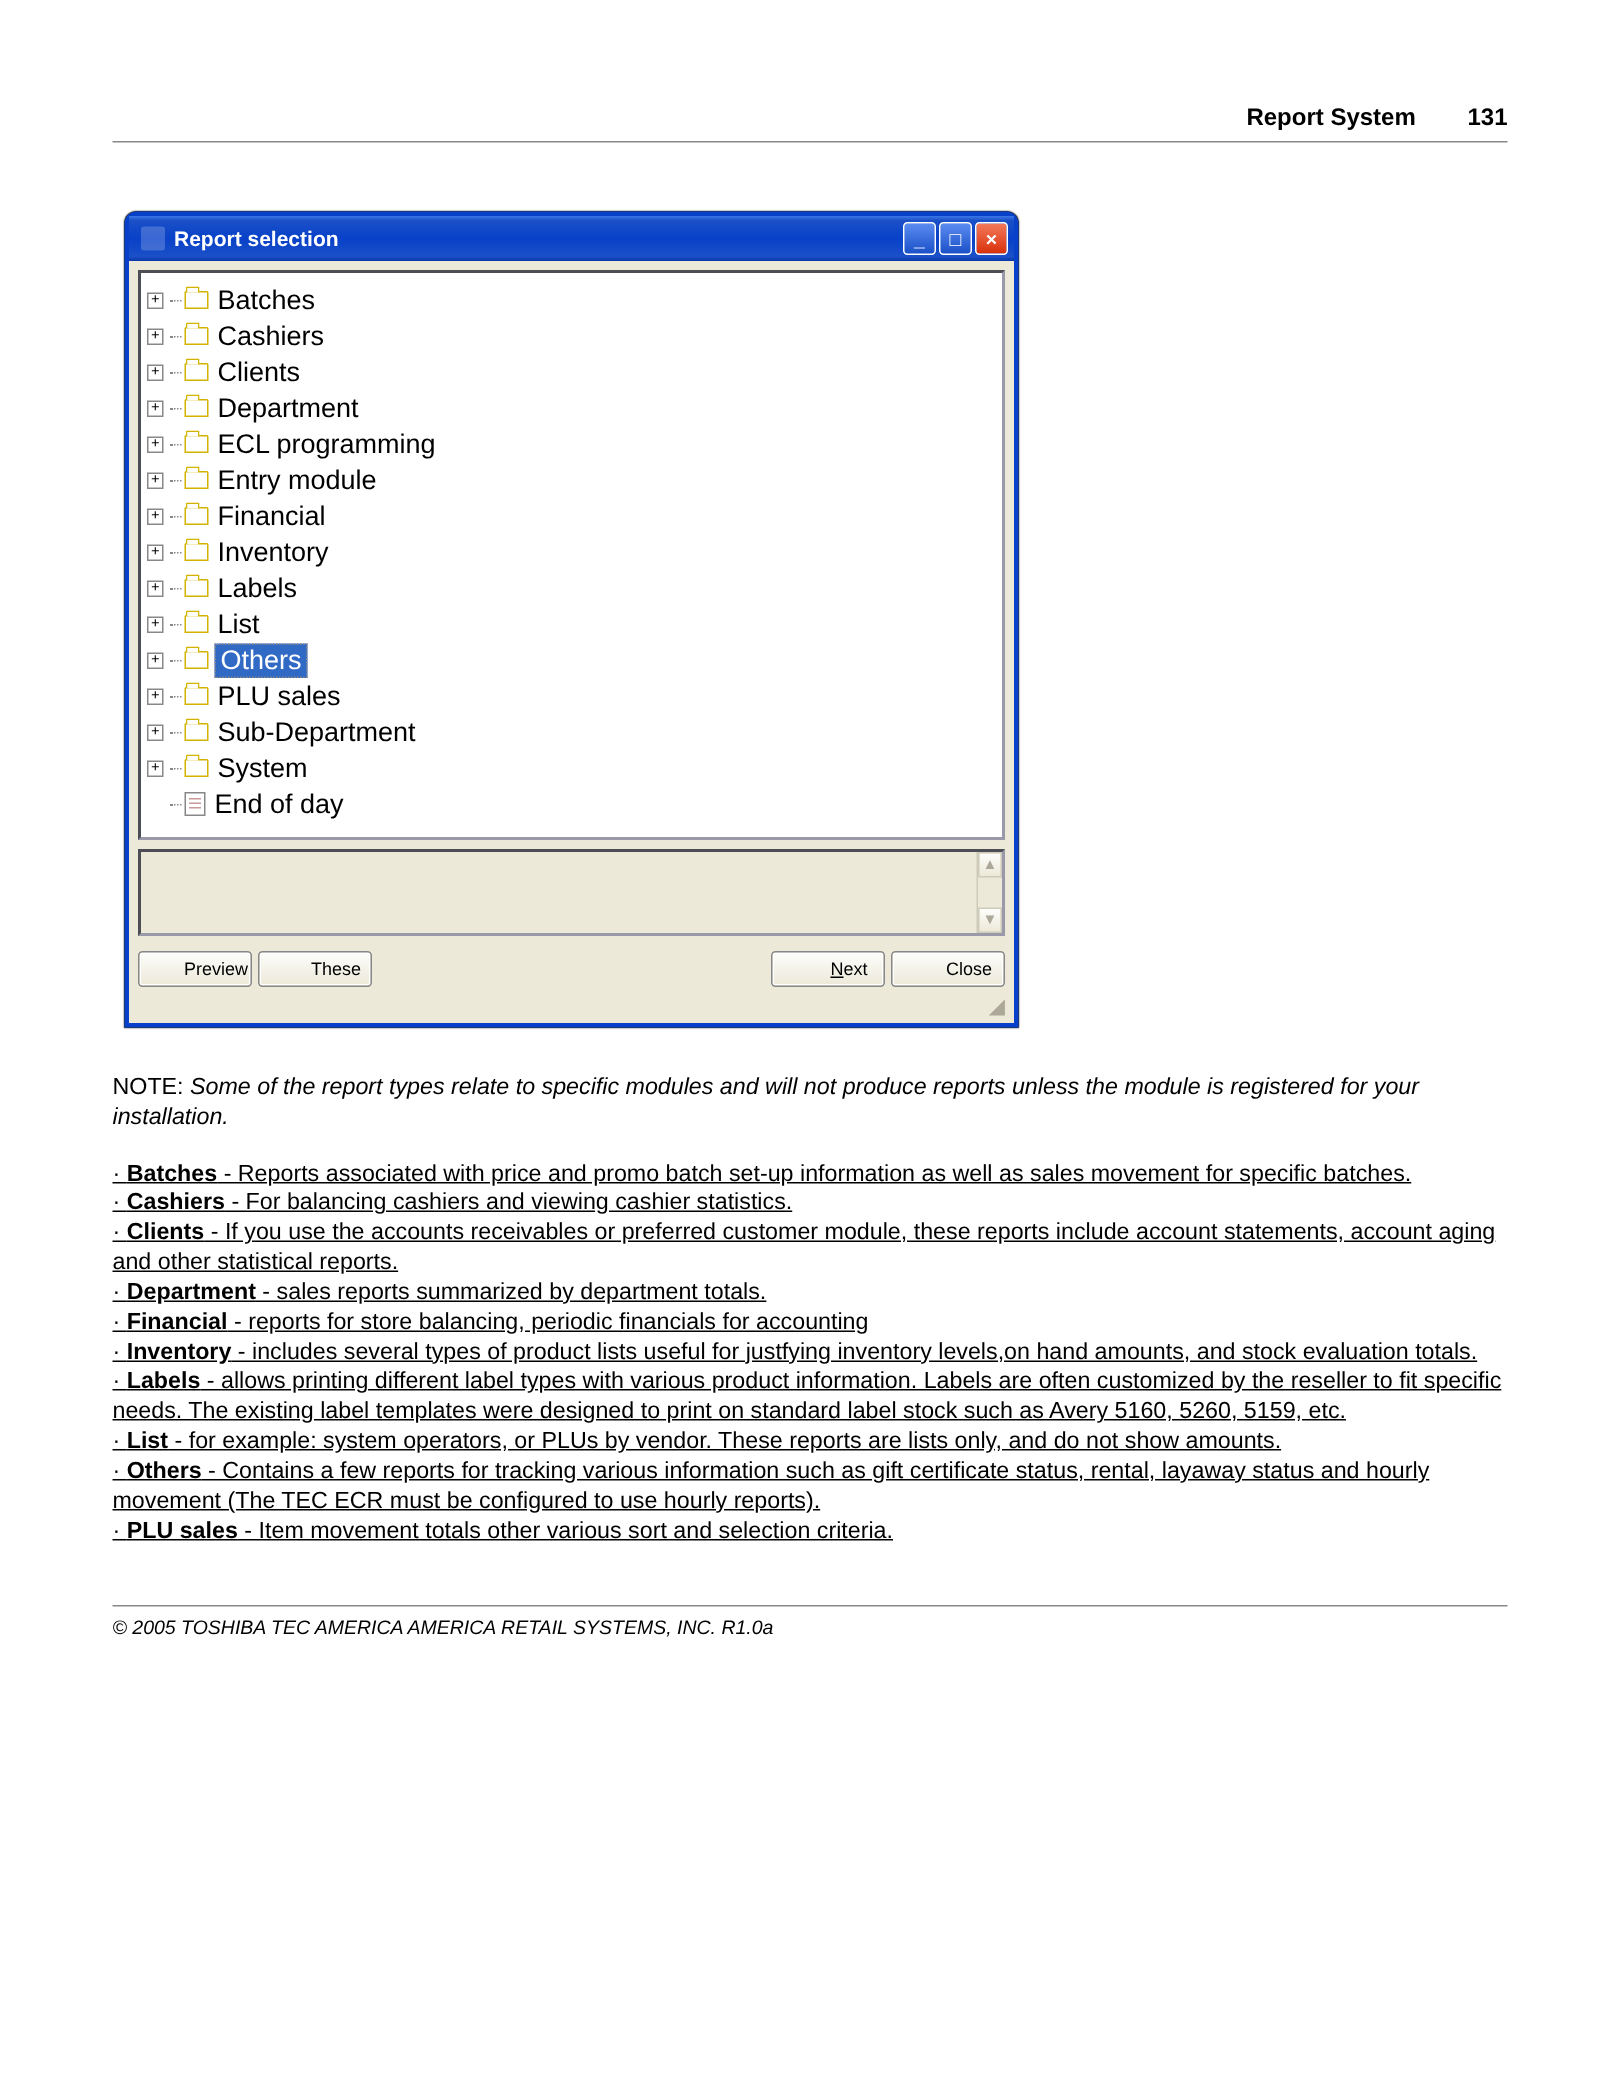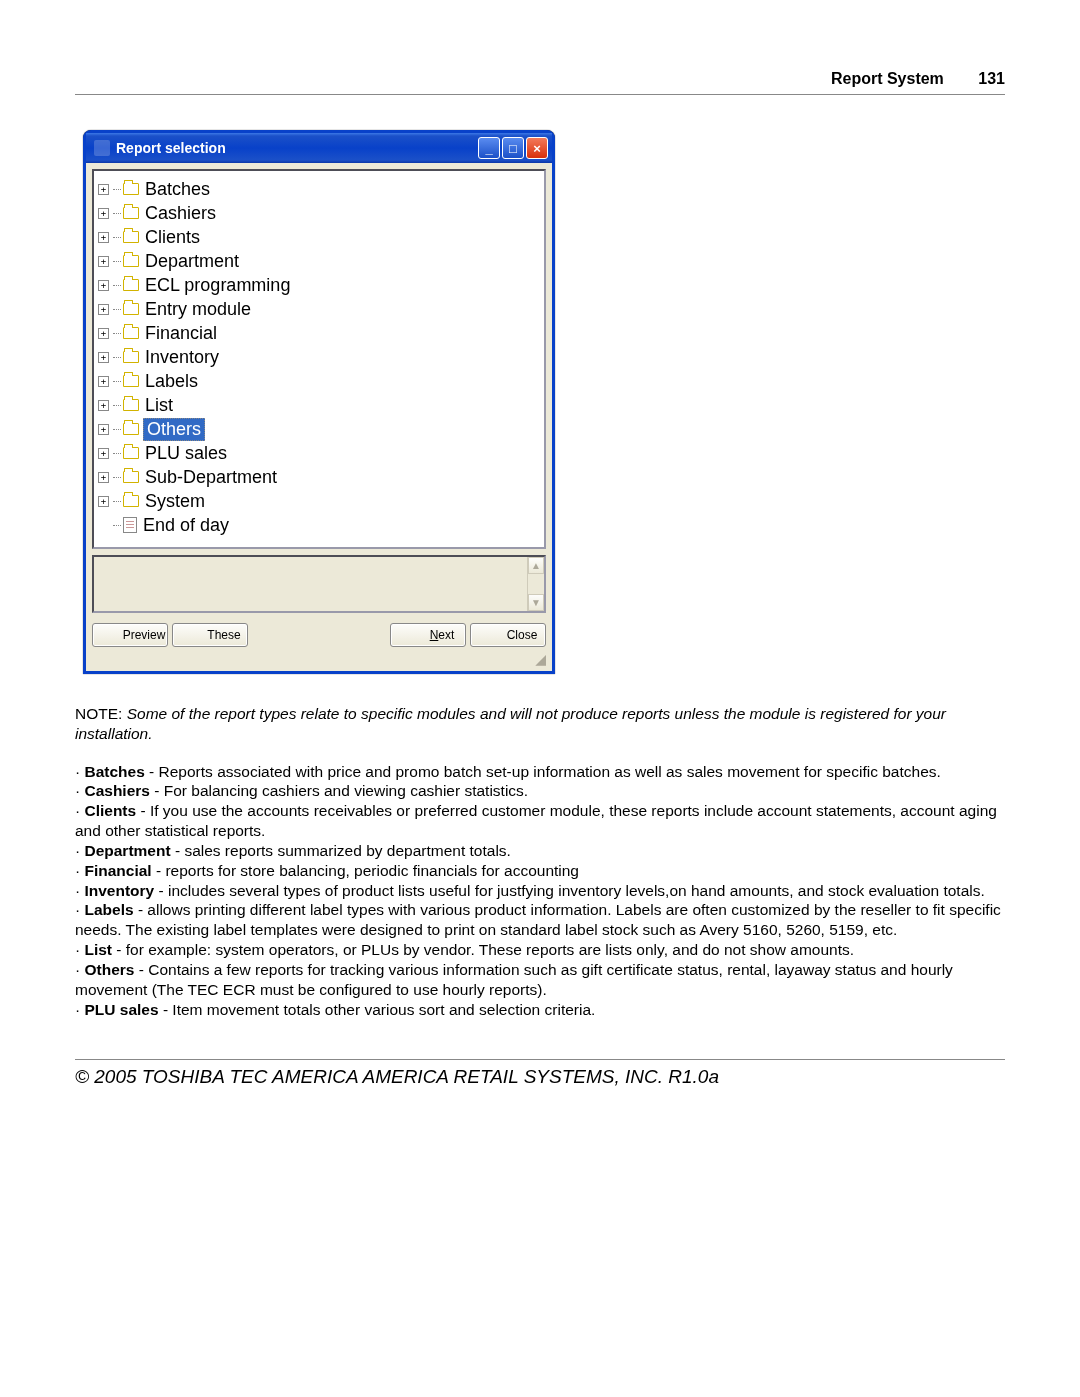--- a/index.html
+++ b/index.html
@@ -14,26 +14,26 @@
     width: 1080px;
     min-height: 1397px;
     padding: 70px 75px 40px 75px;
     position: relative;
   }
   .hdr {
     text-align: right;
     font-size: 16px;
     border-bottom: 1px solid #888;
     padding-bottom: 6px;
-    margin-bottom: 35px;
+    margin-bottom: 46px;
   }
   .hdr .t { font-weight: bold; margin-right: 30px; }
   .hdr .p { font-weight: bold; }
   .screenshot-wrap {
-    width: 472px;
+    width: 596px;
     margin-left: 8px;
     margin-bottom: 30px;
   }
   
   .win {
     border: 3px solid #0841c9;
     border-radius: 8px 8px 0 0;
     background: #ece9d8;
     font-family: Tahoma, Arial, sans-serif;
     font-size: 14px;
@@ -207,28 +207,28 @@
     line-height: 1.28;
   }
   .note .lbl { font-style: normal; }
   .note .it { font-style: italic; }
   .desc-list {
     line-height: 1.28;
   }
   .desc-list p {
     margin: 0 0 0 0;
   }
-  .desc-list .row { margin: 0; }
+  .desc-list .row { margin: 0; text-decoration: underline; }
   .desc-list .b { font-weight: bold; }
   .footer {
     border-top: 1px solid #888;
     margin-top: 40px;
     padding-top: 6px;
     font-style: italic;
-    font-size: 19px;
+    font-size: 13px;
   }
 </style>
 </head>
 <body>
 
 <div class="page">
 
   <div class="hdr">
     <span class="t">Report System</span>
     <span class="p">131</span>

